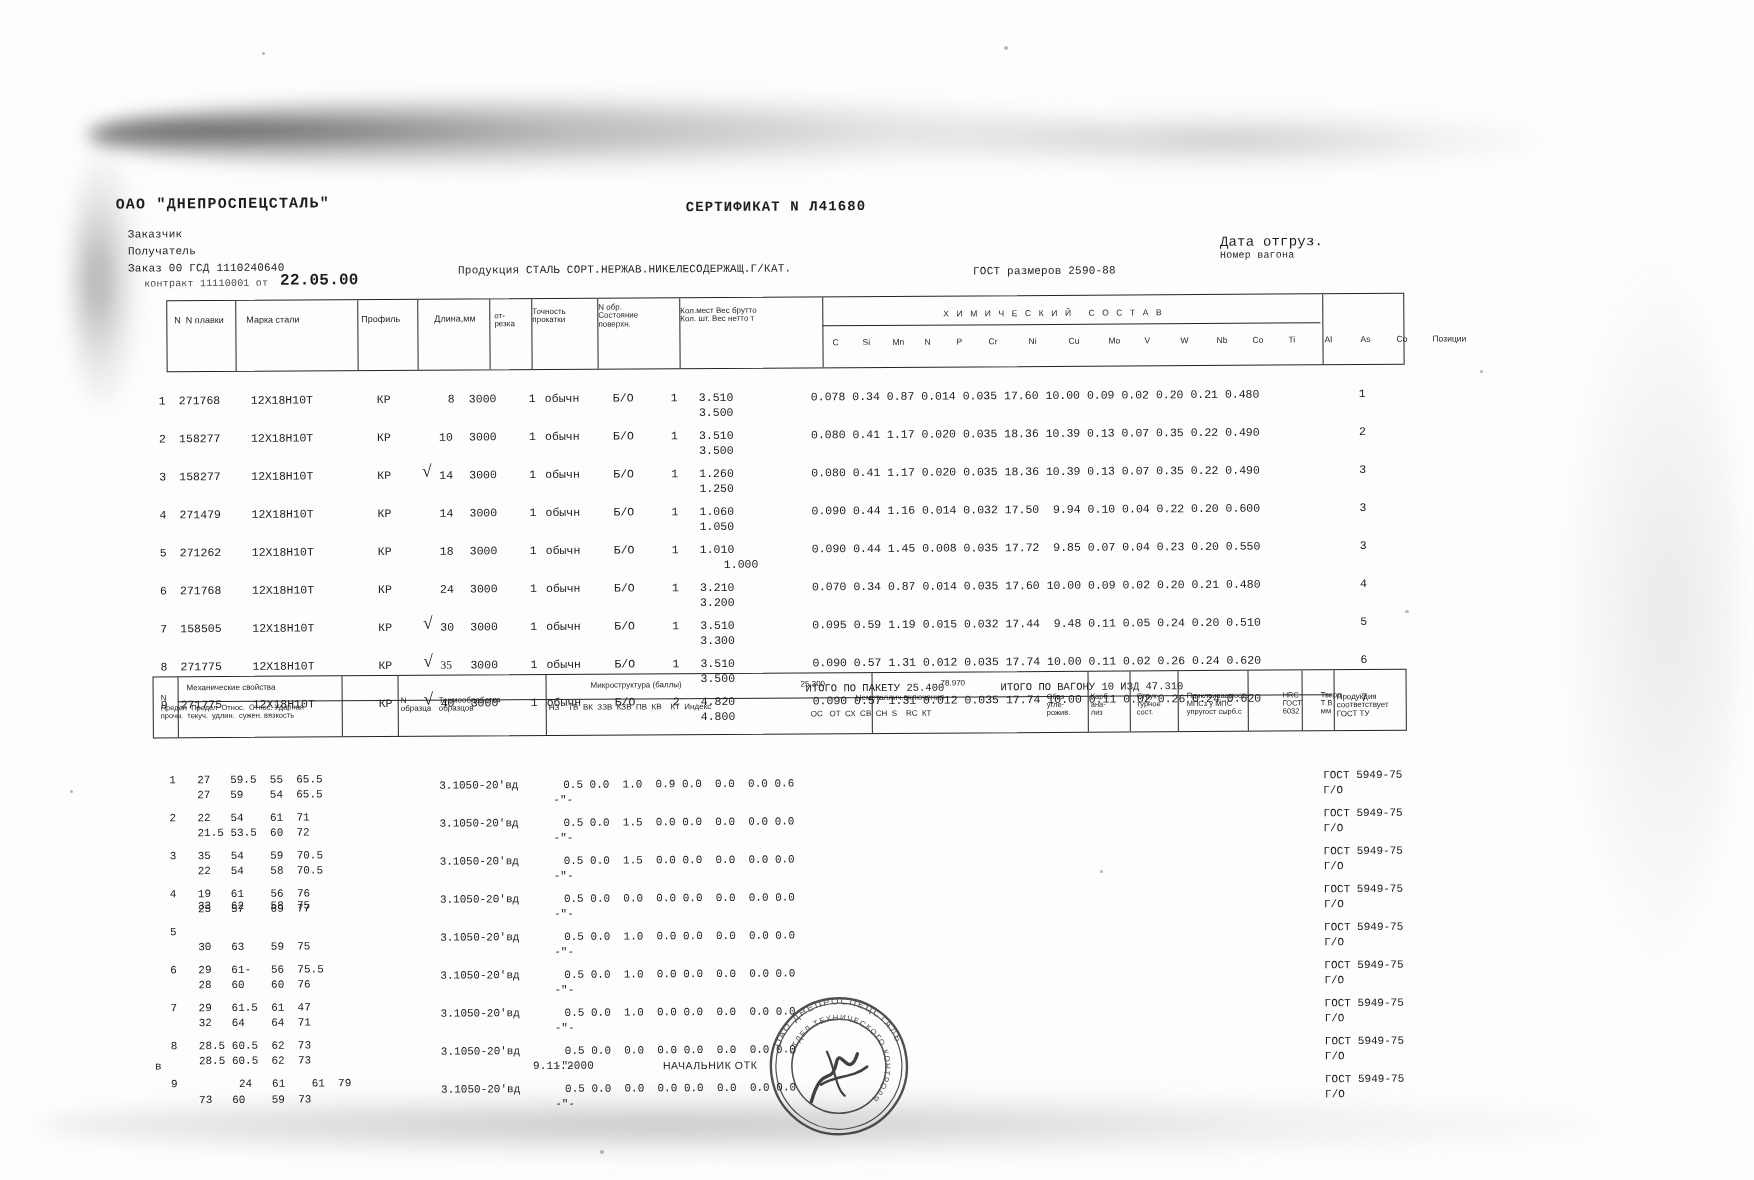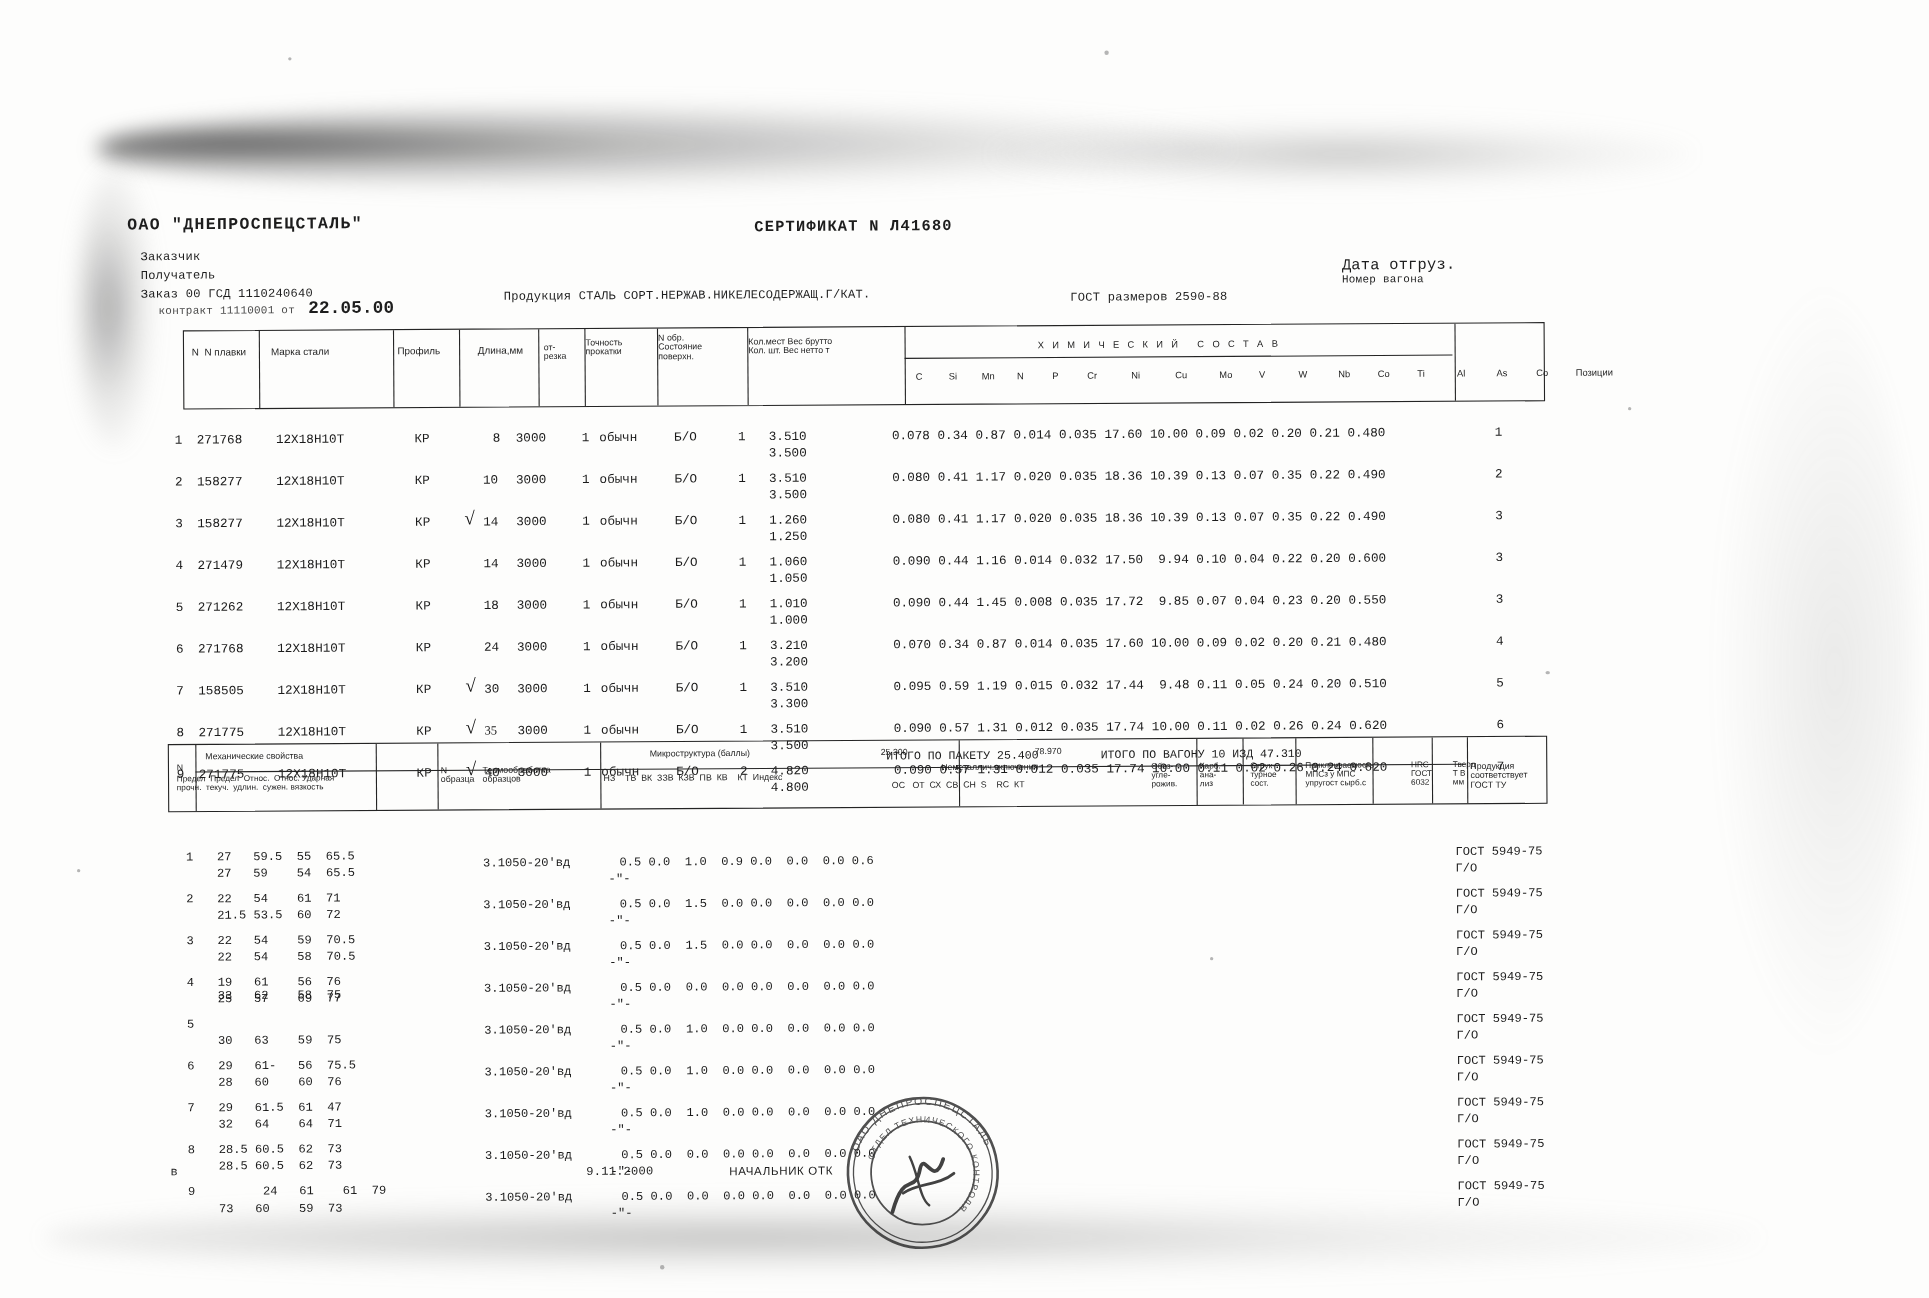--- a/index.html
+++ b/index.html
@@ -281,21 +281,21 @@
       <div class="row-line" style="left: 180px; top: 542px;">271262</div>
       <div class="row-line" style="left: 252px; top: 542px;">12Х18Н10Т</div>
       <div class="row-line" style="left: 378px; top: 542px;">КР</div>
       <div class="row-line" style="left: 440px; top: 542px;">18</div>
       <div class="row-line" style="left: 470px; top: 542px;">3000</div>
       <div class="row-line" style="left: 530px; top: 542px;">1</div>
       <div class="row-line" style="left: 546px; top: 542px;">обычн</div>
       <div class="row-line" style="left: 614px; top: 542px;">Б/О</div>
       <div class="row-line" style="left: 672px; top: 542px;">1</div>
       <div class="row-line" style="left: 700px; top: 542px;">1.010</div>
-      <div class="row-sub" style="left: 700px; top: 557px;">1.000</div>
+      <div class="row-sub" style="left: 724px; top: 557px;">1.000</div>
       <div class="row-line" style="left: 812px; top: 542px;">0.090 0.44 1.45 0.008 0.035 17.72  9.85 0.07 0.04 0.23 0.20 0.550</div>
       <div class="row-line" style="left: 1360px; top: 542px;">3</div>
       <div class="row-line" style="left: 160px; top: 580px;">6</div>
       <div class="row-line" style="left: 180px; top: 580px;">271768</div>
       <div class="row-line" style="left: 252px; top: 580px;">12Х18Н10Т</div>
       <div class="row-line" style="left: 378px; top: 580px;">КР</div>
       <div class="row-line" style="left: 440px; top: 580px;">24</div>
       <div class="row-line" style="left: 470px; top: 580px;">3000</div>
       <div class="row-line" style="left: 530px; top: 580px;">1</div>
       <div class="row-line" style="left: 546px; top: 580px;">обычн</div>
@@ -417,21 +417,21 @@
       <div class="gost-cell" style="left: 1322px; top: 787px;">Г/О</div>
       <div class="mech-line" style="left: 168px; top: 808px;">2</div>
       <div class="mech-line" style="left: 196px; top: 808px;">22   54    61  71</div>
       <div class="mech-line" style="left: 196px; top: 823px;">21.5 53.5  60  72</div>
       <div class="mech-line" style="left: 438px; top: 815px;">3.1050-20'вд</div>
       <div class="mech-line" style="left: 562px; top: 815px;">0.5 0.0  1.5  0.0 0.0  0.0  0.0 0.0</div>
       <div class="dash-line" style="left: 552px; top: 830px;">-"-</div>
       <div class="gost-cell" style="left: 1322px; top: 810px;">ГОСТ 5949-75</div>
       <div class="gost-cell" style="left: 1322px; top: 825px;">Г/О</div>
       <div class="mech-line" style="left: 168px; top: 846px;">3</div>
-      <div class="mech-line" style="left: 196px; top: 846px;">22   54    59  70.5</div>
+      <div class="mech-line" style="left: 196px; top: 846px;">35   54    59  70.5</div>
       <div class="mech-line" style="left: 196px; top: 861px;">22   54    58  70.5</div>
       <div class="mech-line" style="left: 438px; top: 853px;">3.1050-20'вд</div>
       <div class="mech-line" style="left: 562px; top: 853px;">0.5 0.0  1.5  0.0 0.0  0.0  0.0 0.0</div>
       <div class="dash-line" style="left: 552px; top: 868px;">-"-</div>
       <div class="gost-cell" style="left: 1322px; top: 848px;">ГОСТ 5949-75</div>
       <div class="gost-cell" style="left: 1322px; top: 863px;">Г/О</div>
       <div class="mech-line" style="left: 168px; top: 884px;">4</div>
       <div class="mech-line" style="left: 196px; top: 884px;">19   61    56  76</div>
       <div class="mech-line" style="left: 196px; top: 899px;">25   57    69  77</div>
       <div class="mech-line" style="left: 438px; top: 891px;">3.1050-20'вд</div>

